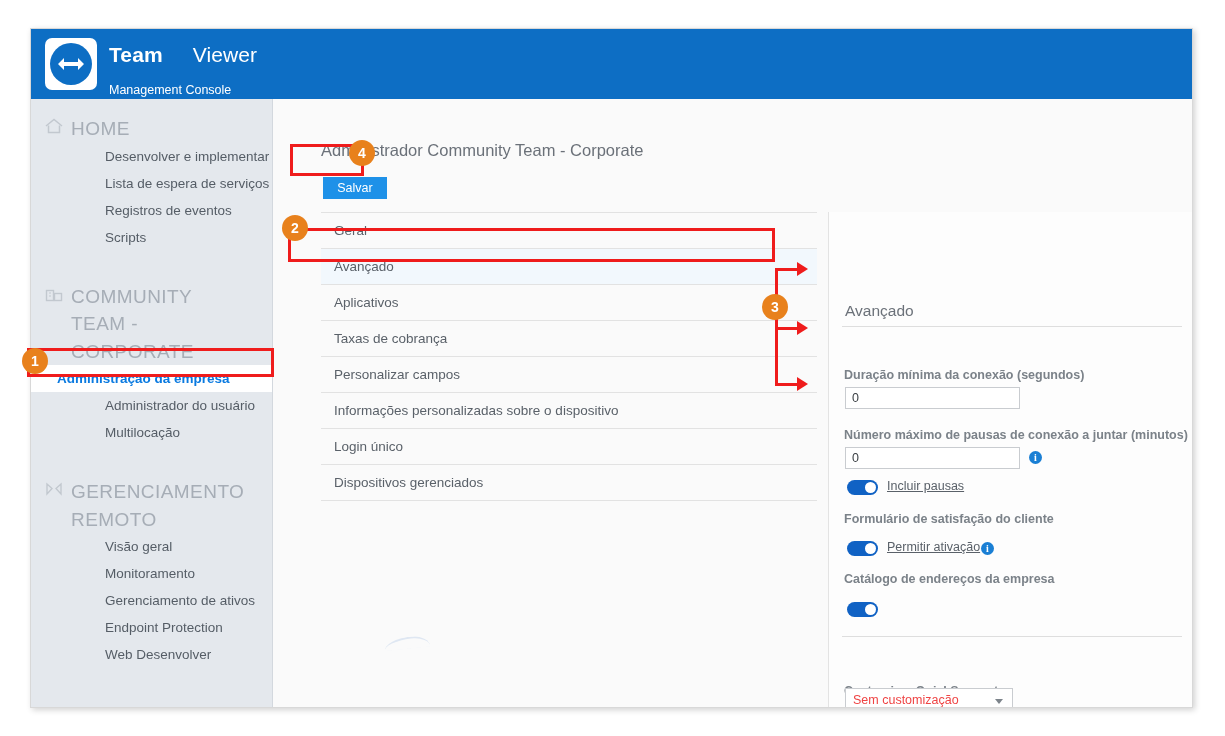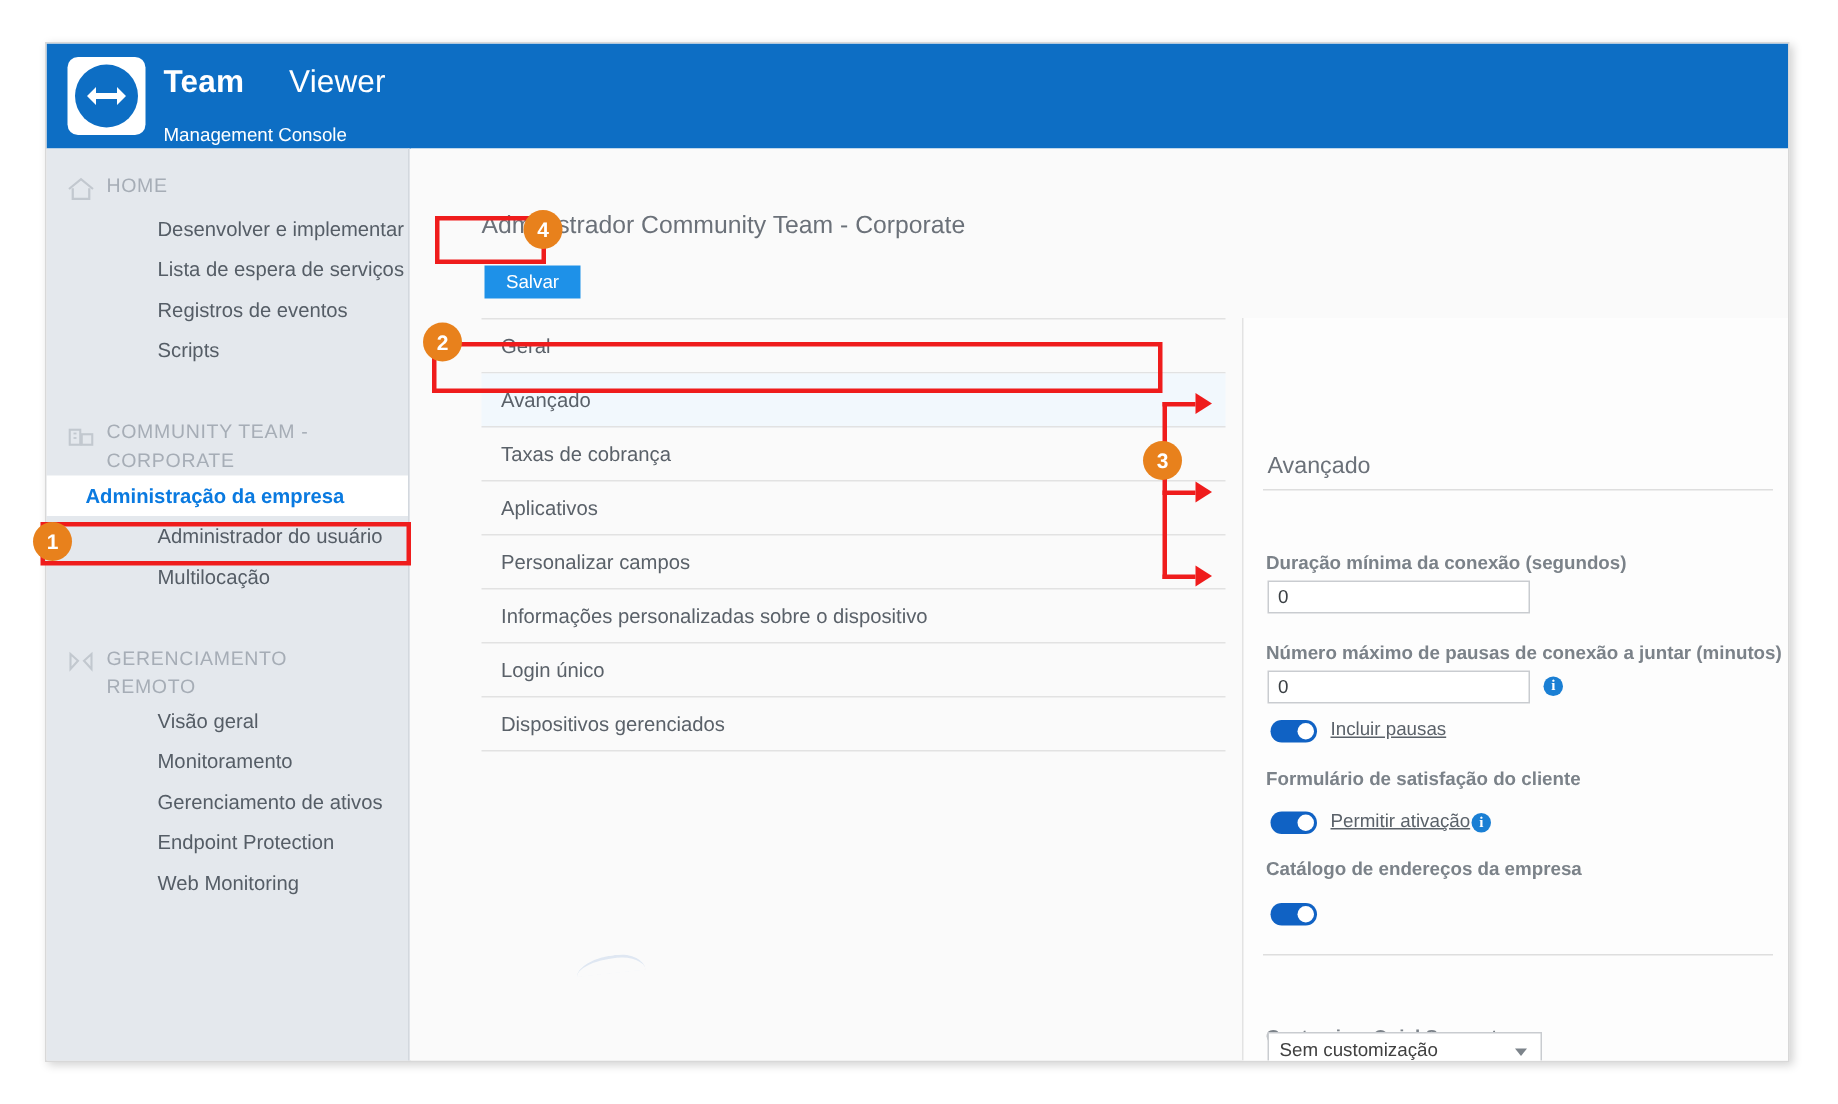--- a/index.html
+++ b/index.html
@@ -60,21 +60,21 @@
     margin-top: 16px;
     min-height: 24px;
     display: flex; align-items: flex-start;
   }
   .nav-section .sec-icon {
     width: 22px; height: 20px; flex: 0 0 22px;
     margin-right: 6px; margin-top: 1px;
     opacity: .45;
   }
   .nav-section .sec-label {
-    font-size: 13px; color: #a6adb6;
+    font-size: 19px; color: #a6adb6;
     letter-spacing: .45px;
     line-height: 1.45;
     max-width: 170px;
   }
   .nav-item {
     padding: 6px 10px 6px 26px;
     font-size: 13.5px;
     color: #555d66;
     cursor: pointer;
     white-space: nowrap;
@@ -208,25 +208,25 @@
     background: #ffffff;
   }
   .toggle-label {
     position: absolute;
     font-size: 12.5px; color: #5a6169;
     white-space: nowrap;
     text-decoration: underline;
   }
   .select {
     position: absolute;
-    width: 183px; height: 24px;
+    width: 168px; height: 24px;
     border: 1px solid #c9ccd0;
     background: #ffffff;
     font-size: 12.5px;
-    color: #404040;
+    color: #ef4444;
     display: flex; align-items: center;
     padding-left: 7px;
     cursor: pointer;
   }
   .select .caret {
     position: absolute; right: 9px; top: 10px;
     width: 0; height: 0;
     border-left: 4.5px solid transparent;
     border-right: 4.5px solid transparent;
     border-top: 5px solid #7d848b;
@@ -326,34 +326,34 @@
           <path d="M4 5 L9 9.5 L4 15 Z" fill="none" stroke="#9aa2ab" stroke-width="1.4"></path>
           <path d="M18 5 L13 9.5 L18 15 Z" fill="none" stroke="#9aa2ab" stroke-width="1.4"></path>
         </svg>
       </span>
       <span class="sec-label">GERENCIAMENTO REMOTO</span>
     </div>
     <div class="nav-item">Visão geral</div>
     <div class="nav-item">Monitoramento</div>
     <div class="nav-item">Gerenciamento de ativos</div>
     <div class="nav-item">Endpoint Protection</div>
-    <div class="nav-item">Web Monitoring</div>
+    <div class="nav-item">Web Desenvolver</div>
   </div>
 
   <div class="main">
 
     <div class="page-title">Administrador Community Team - Corporate</div>
     <button class="save-btn">Salvar</button>
 
     <div class="tablist">
       <div class="tab-top-rule"></div>
       <div class="tab-row">Geral</div>
       <div class="tab-row selected">Avançado</div>
+      <div class="tab-row">Aplicativos</div>
       <div class="tab-row">Taxas de cobrança</div>
-      <div class="tab-row">Aplicativos</div>
       <div class="tab-row">Personalizar campos</div>
       <div class="tab-row">Informações personalizadas sobre o dispositivo</div>
       <div class="tab-row">Login único</div>
       <div class="tab-row">Dispositivos gerenciados</div>
     </div>
     <div class="tab-artifact"></div>
 
     <div class="rpanel">
       <div class="rp-title">Avançado</div>
       <div class="rp-rule" style="top:114px;"></div>

